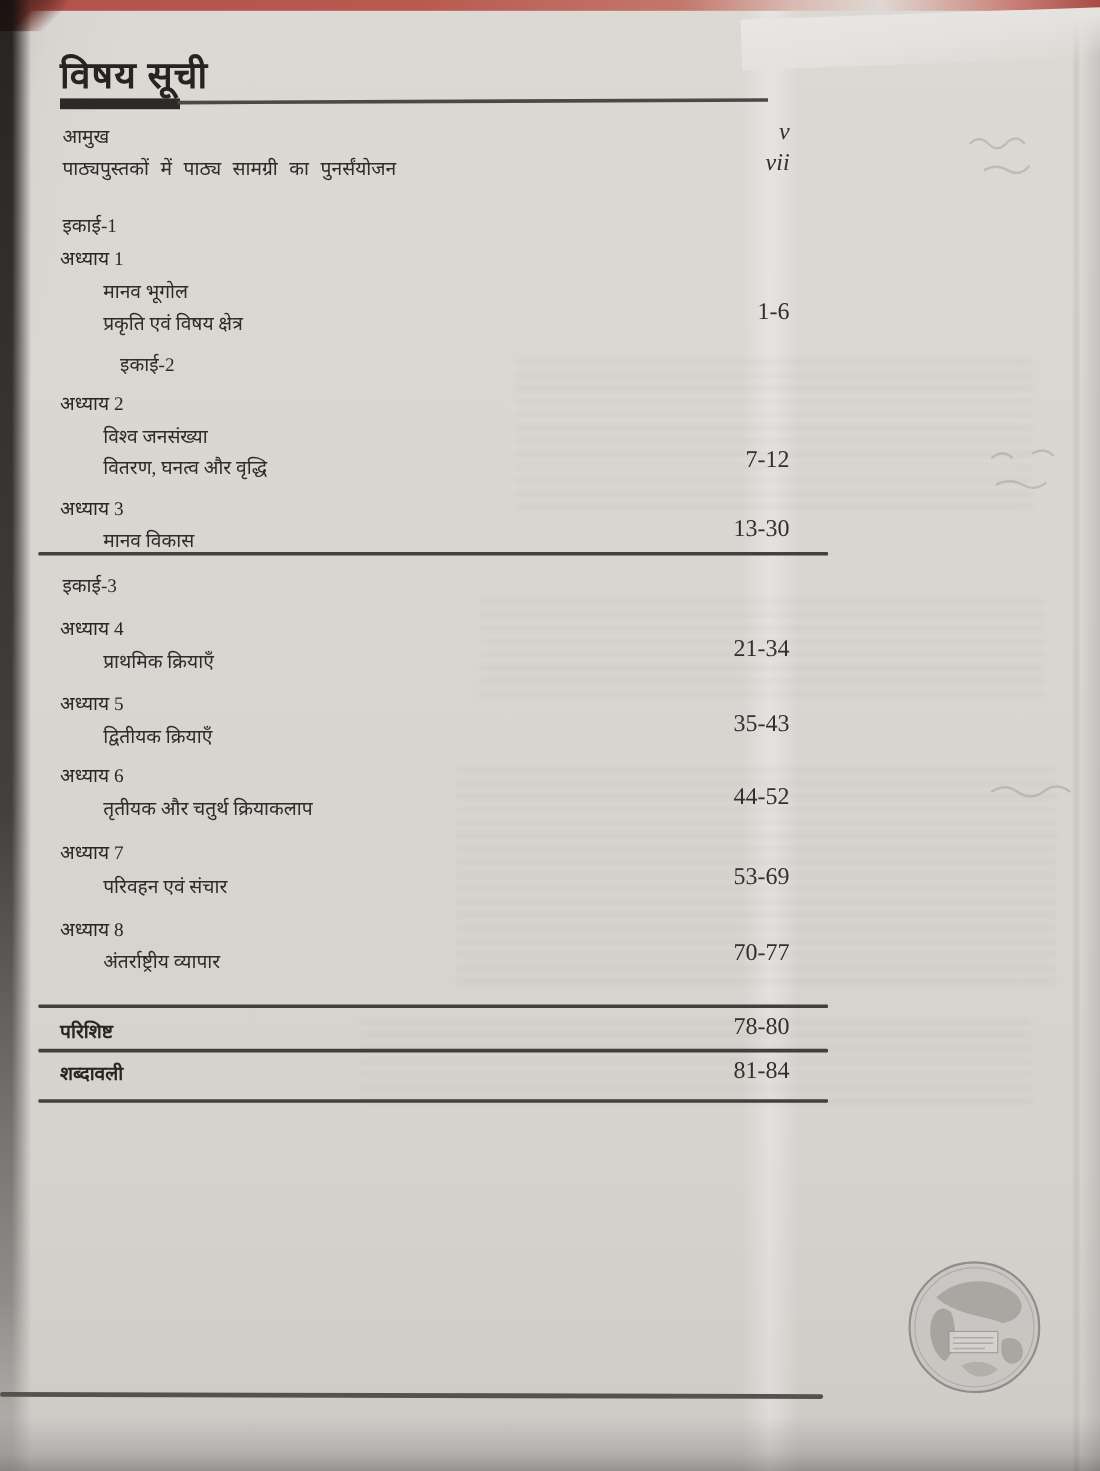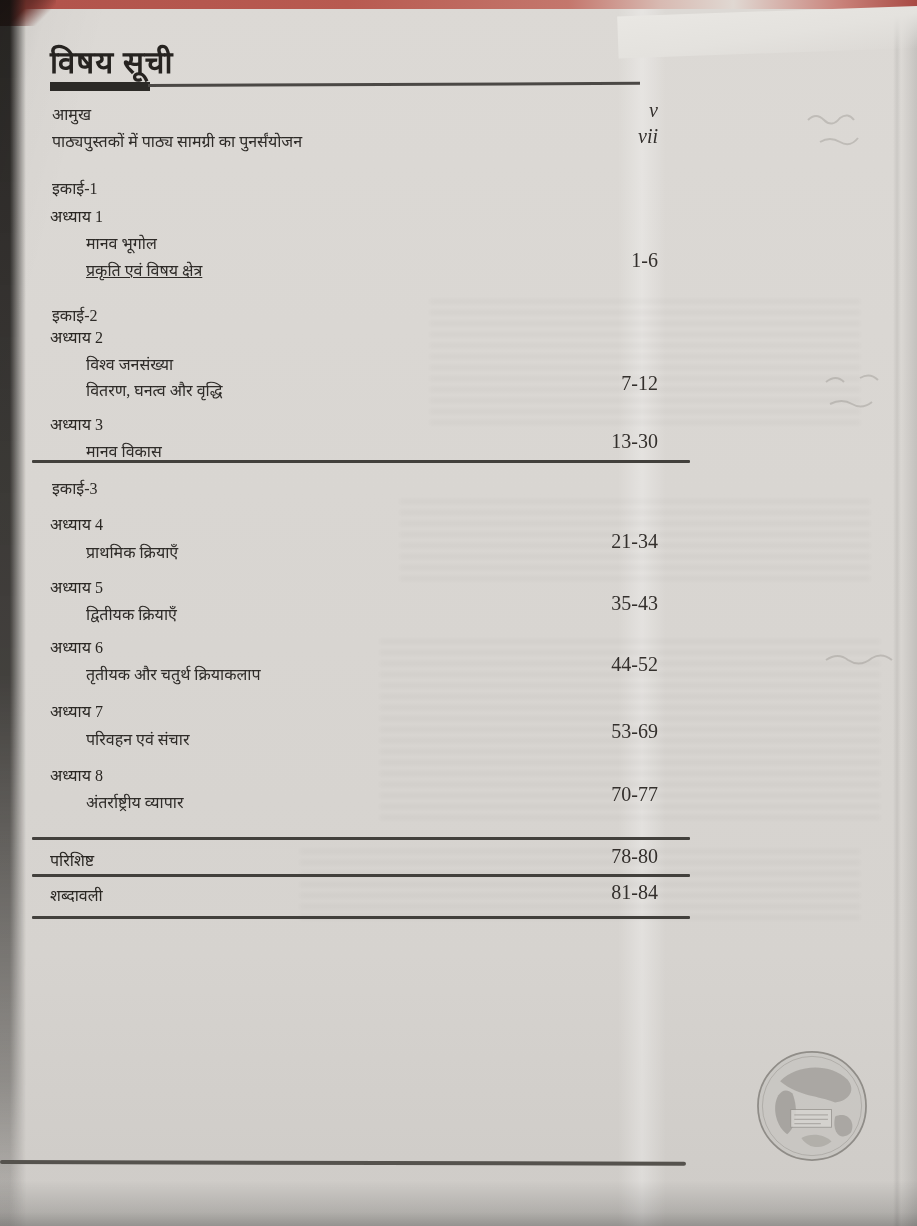--- a/index.html
+++ b/index.html
@@ -45,21 +45,21 @@
   .page-title{position:absolute;left:50px;top:40px;font-size:31px;font-weight:bold;
     letter-spacing:1px;color:#262320;}
   .title-bar-thick{position:absolute;left:50px;top:82px;width:100px;height:9px;background:#2c2a27;}
   .title-bar-thin{position:absolute;left:148px;top:84px;width:492px;height:2.5px;background:#4b4845;
     transform:rotate(-0.25deg);transform-origin:left center;}
   .row{position:absolute;font-size:16px;line-height:26px;color:#2e2b28;white-space:nowrap;}
   .unit{left:52px;}
   .chapter{left:50px;font-weight:normal;color:#292622;}
   .sub{left:86px;}
   .front{left:52px;}
-  .back{left:50px;font-weight:normal;color:#292622;}
+  .back{left:50px;font-weight:bold;color:#292622;}
   .pagenum{position:absolute;font-family:"Liberation Serif",serif;font-size:20px;
     color:#332f2c;right:259px;text-align:right;white-space:nowrap;}
   .roman{font-style:italic;}
   .rule{position:absolute;left:32px;width:658px;height:3px;background:#42403c;border-radius:1px;}
   .rule-thin{height:2.5px;}
   .bottom-rule{position:absolute;left:0;top:1160px;width:686px;height:4px;background:#55524d;
     border-radius:2px;transform:rotate(0.15deg);transform-origin:left center;}
   
   .stamp{position:absolute;left:750px;top:1044px;width:124px;height:124px;opacity:0.88;}
   
@@ -93,30 +93,30 @@
   <svg class="scribble" style="left:820px;top:640px;width:80px;height:40px;" viewBox="0 0 80 40">
     <path d="M6 20 q12 -8 22 0 q12 8 24 -2 q10 -6 20 2" fill="none" stroke="#6e6a64" stroke-width="2"></path>
   </svg>
 
   <div class="page-title">विषय सूची</div>
   <div class="title-bar-thick"></div>
   <div class="title-bar-thin"></div>
 
   <div class="row front" style="top:102px;">आमुख</div>
   <div class="pagenum roman" style="top:99px;">v</div>
-  <div class="row front" style="top:129px;">पाठ्यपुस्तकों में पाठ्य सामग्री का पुनर्संयोजन</div>
+  <div class="row front" style="top:129px;font-family:Liberation Mono, monospace;">पाठ्यपुस्तकों में पाठ्य सामग्री का पुनर्संयोजन</div>
   <div class="pagenum roman" style="top:125px;">vii</div>
 
   <div class="row unit" style="top:176px;">इकाई-1</div>
   <div class="row chapter" style="top:204px;">अध्याय 1</div>
   <div class="row sub" style="top:231px;">मानव भूगोल</div>
-  <div class="row sub" style="top:258px;text-decoration:underline;">प्रकृति एवं विषय क्षेत्र</div>
+  <div class="row sub" style="top:258px;">प्रकृति एवं विषय क्षेत्र</div>
   <div class="pagenum" style="top:249px;">1-6</div>
 
-  <div class="row unit" style="top:303px;">इकाई-2</div>
+  <div class="row unit" style="top:292px;margin-left:48px;">इकाई-2</div>
   <div class="row chapter" style="top:325px;text-align:center;">अध्याय 2</div>
   <div class="row sub" style="top:352px;">विश्व जनसंख्या</div>
   <div class="row sub" style="top:378px;">वितरण, घनत्व और वृद्धि</div>
   <div class="pagenum" style="top:372px;">7-12</div>
   <div class="row chapter" style="top:412px;">अध्याय 3</div>
   <div class="row sub" style="top:439px;">मानव विकास</div>
   <div class="pagenum" style="top:430px;">13-30</div>
 
   <div class="rule" style="top:460px;"></div>
 

